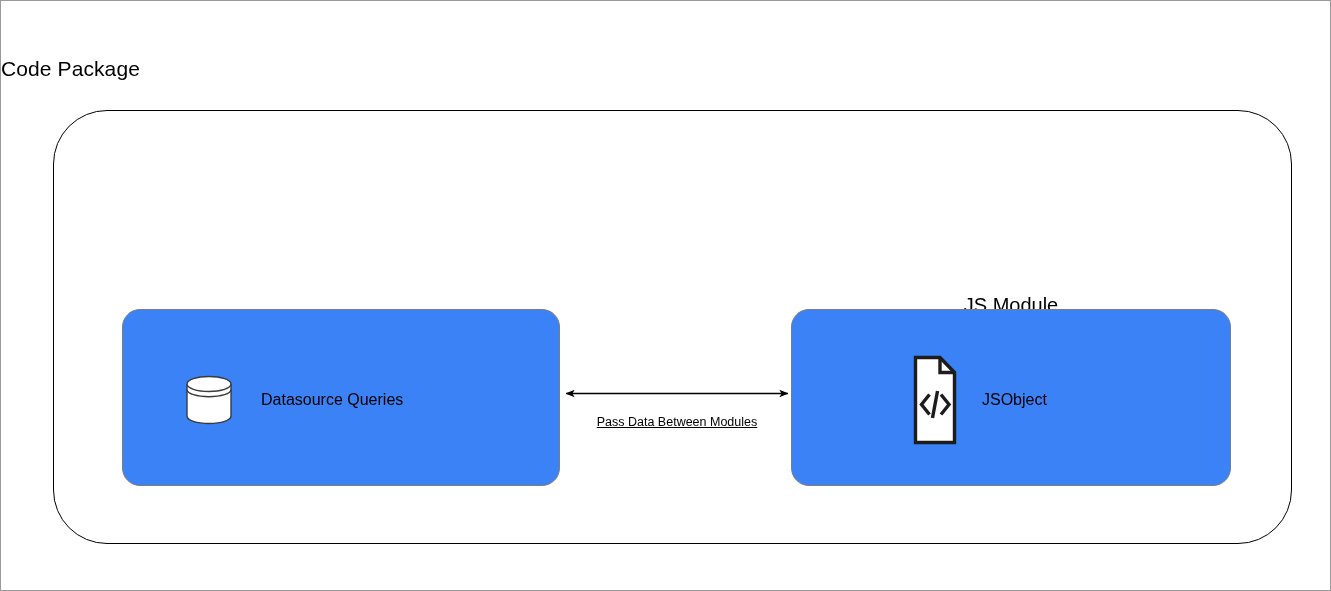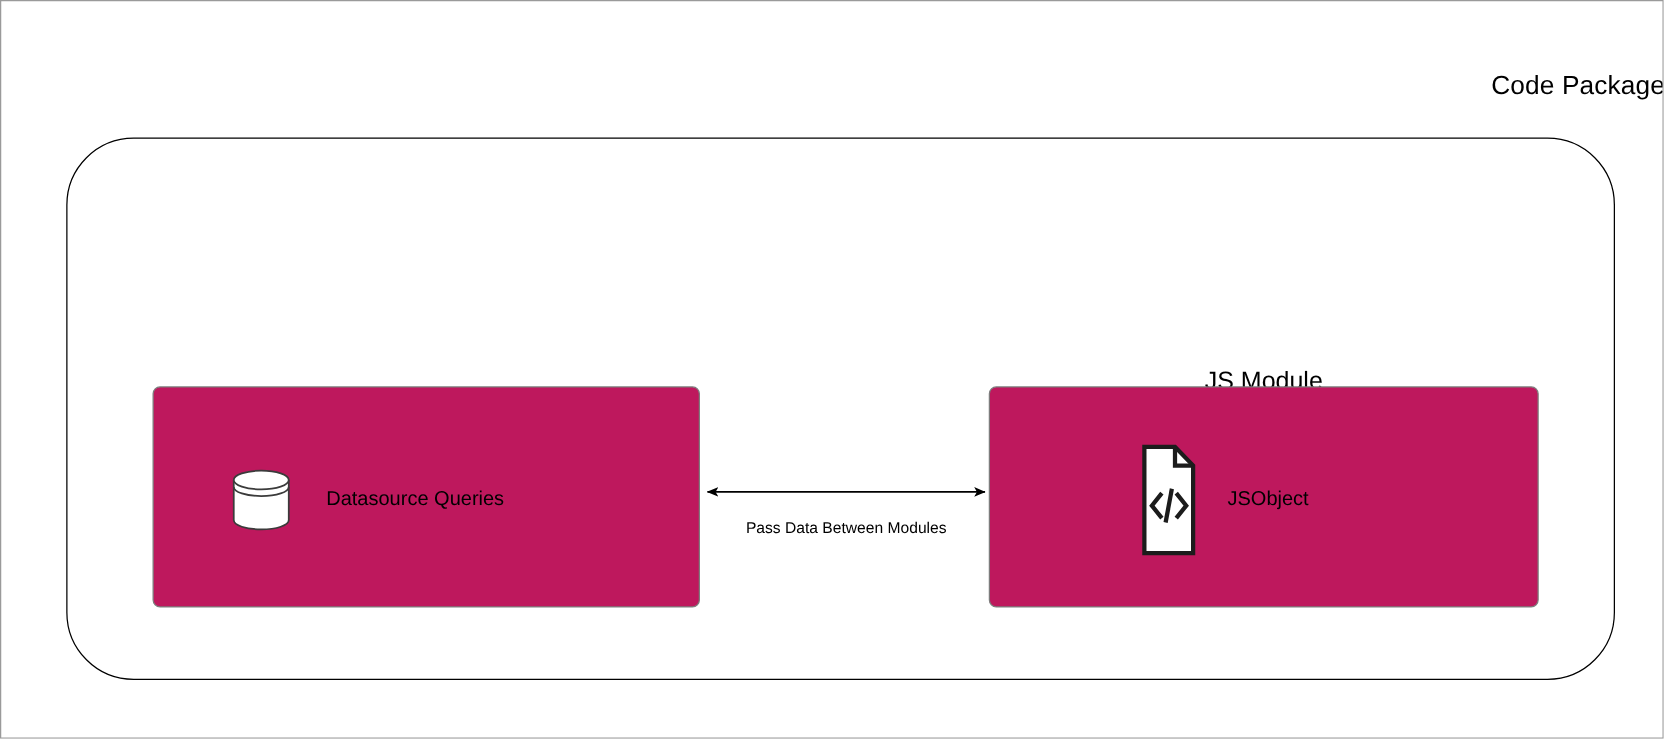--- a/index.html
+++ b/index.html
@@ -20,21 +20,21 @@
     box-sizing: border-box;
     overflow: hidden;
   }
 
   
   .diagram-title {
     position: absolute;
     left: 0;
     top: 54px;
     width: 1331px;
-    text-align: right;
+    text-align: left;
     font-size: 21px;
     line-height: 28px;
     color: #000;
     letter-spacing: 0.1px;
   }
 
   
   .package-box {
     position: absolute;
     left: 52px;
@@ -54,23 +54,23 @@
     font-size: 20px;
     line-height: 26px;
     color: #000;
   }
   .module-label.query { left: 121px; top: 267px; width: 438px; }
   .module-label.js    { left: 790px; top: 267px; width: 440px; margin-top: 24px; }
 
   
   .module-box {
     position: absolute;
-    background: #be185d;
+    background: #3b82f6;
     border: 1.1px solid #7d7d7d;
-    border-radius: 6px;
+    border-radius: 18px;
     box-sizing: border-box;
   }
   .module-box.query { left: 121px; top: 308px; width: 438px; height: 177px; }
   .module-box.js    { left: 790px; top: 308px; width: 440px; height: 177px; }
 
   
   .node {
     position: absolute;
     display: flex;
     align-items: center;
@@ -103,20 +103,21 @@
   .connector-label {
     position: absolute;
     left: 555px;
     top: 413px;
     width: 242px;
     text-align: center;
     font-size: 12.5px;
     line-height: 17px;
     color: #000;
     white-space: nowrap;
+    text-decoration: underline;
   }
 </style>
 </head>
 <body>
 
 <div id="canvas">
 
   <div class="diagram-title">Code Package</div>
 
   <div class="package-box"></div>

